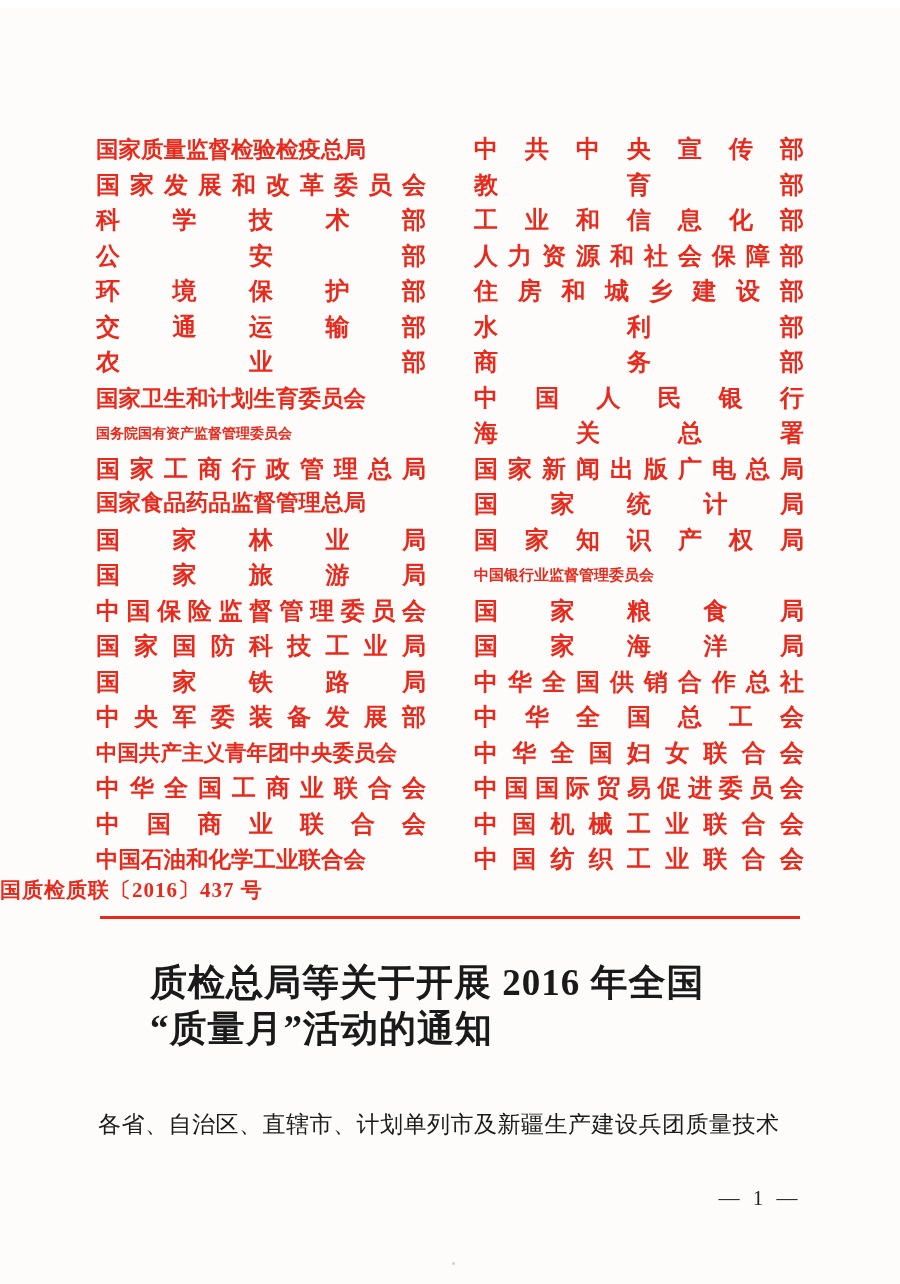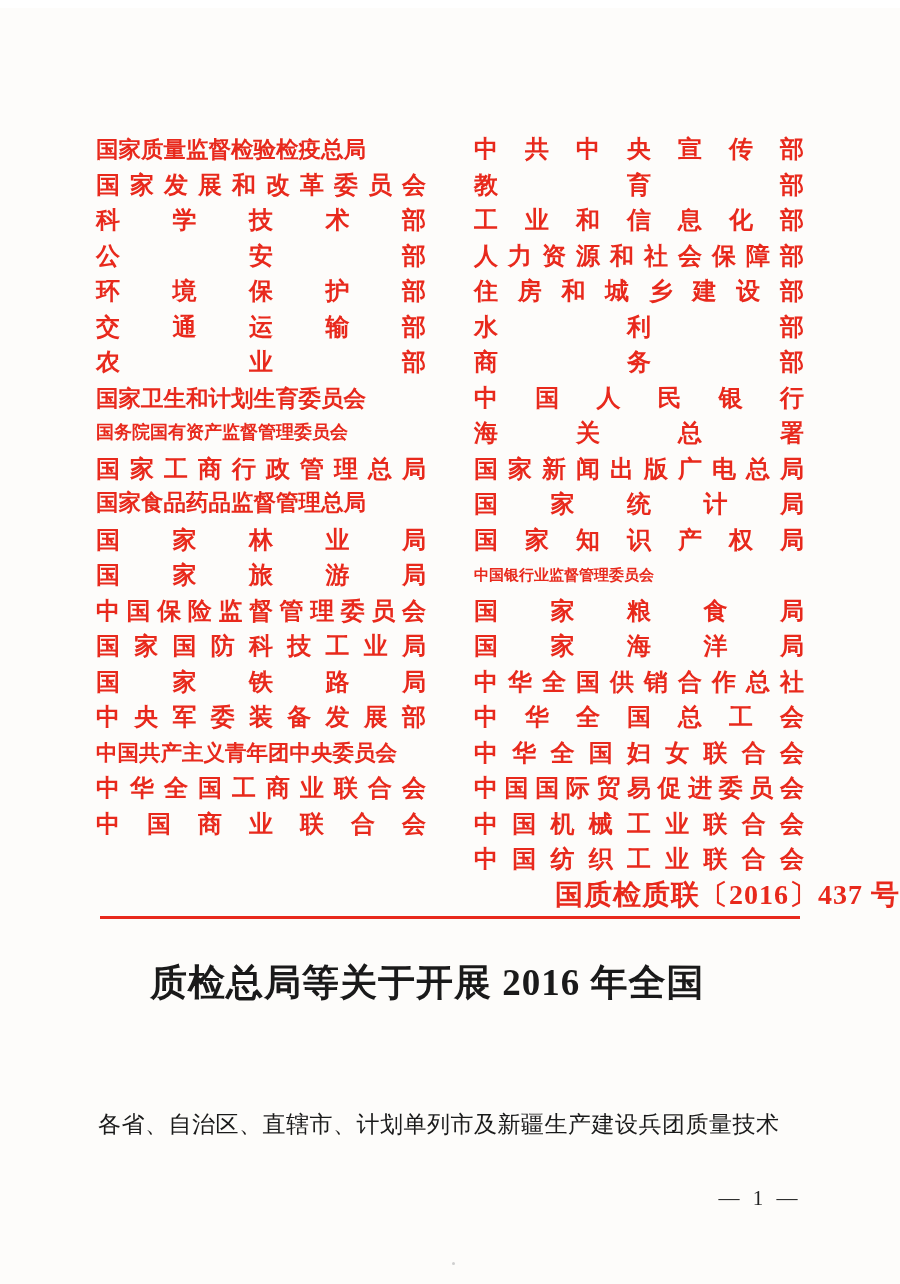--- a/index.html
+++ b/index.html
@@ -50,23 +50,23 @@
   .agency span {
     display: inline-block;
   }
 
   
   .doc-number {
     position: absolute;
     top: 868px;
     left: 0;
     width: 900px;
-    text-align: right;
+    text-align: left;
     color: #e8291c;
-    font-size: 28px;
+    font-size: 21px;
     font-family: "Liberation Serif", serif;
     font-weight: bold;
     letter-spacing: 1px;
   }
 
   
   .red-rule {
     position: absolute;
     top: 908px;
     left: 100px;
@@ -173,21 +173,21 @@
           <span>运</span>
           <span>输</span>
           <span>部</span>
         </div>
         <div class="agency">
           <span>农</span>
           <span>业</span>
           <span>部</span>
         </div>
         <div class="agency" style="display: block; text-align: justify; text-align-last: justify; font-size: 22.5px;"><span>国</span><span>家</span><span>卫</span><span>生</span><span>和</span><span>计</span><span>划</span><span>生</span><span>育</span><span>委</span><span>员</span><span>会</span></div>
-        <div class="agency" style="display: block; text-align: justify; text-align-last: justify; font-size: 18px; font-family: Liberation Mono, monospace;"><span>国</span><span>务</span><span>院</span><span>国</span><span>有</span><span>资</span><span>产</span><span>监</span><span>督</span><span>管</span><span>理</span><span>委</span><span>员</span><span>会</span></div>
+        <div class="agency" style="display: block; text-align: justify; text-align-last: justify; font-size: 14px;"><span>国</span><span>务</span><span>院</span><span>国</span><span>有</span><span>资</span><span>产</span><span>监</span><span>督</span><span>管</span><span>理</span><span>委</span><span>员</span><span>会</span></div>
         <div class="agency">
           <span>国</span>
           <span>家</span>
           <span>工</span>
           <span>商</span>
           <span>行</span>
           <span>政</span>
           <span>管</span>
           <span>理</span>
           <span>总</span>
@@ -265,20 +265,21 @@
         </div>
         <div class="agency">
           <span>中</span>
           <span>国</span>
           <span>商</span>
           <span>业</span>
           <span>联</span>
           <span>合</span>
           <span>会</span>
         </div>
+        <div class="agency" style="display: block; text-align: justify; text-align-last: justify; font-size: 22.5px;"><span>中</span><span>国</span><span>石</span><span>油</span><span>和</span><span>化</span><span>学</span><span>工</span><span>业</span><span>联</span><span>合</span><span>会</span></div>
       </div>
     <div class="agency-col" id="col-right">
         <div class="agency">
           <span>中</span>
           <span>共</span>
           <span>中</span>
           <span>央</span>
           <span>宣</span>
           <span>传</span>
           <span>部</span>
@@ -455,20 +456,21 @@
         </div>
       </div>
   </div>
 
   <div class="doc-number">国质检质联〔2016〕437 号</div>
 
   <div class="red-rule"></div>
 
   <div class="doc-title">
     <div>质检总局等关于开展 2016 年全国</div>
+    <div>“质量月”活动的通知</div>
   </div>
 
   <div class="doc-body">各省、自治区、直辖市、计划单列市及新疆生产建设兵团质量技术</div>
 
   <div class="page-number">
     <span class="page-number-inner">— 1 —</span>
   </div>
 
   <div class="speck"></div>
 </div>

